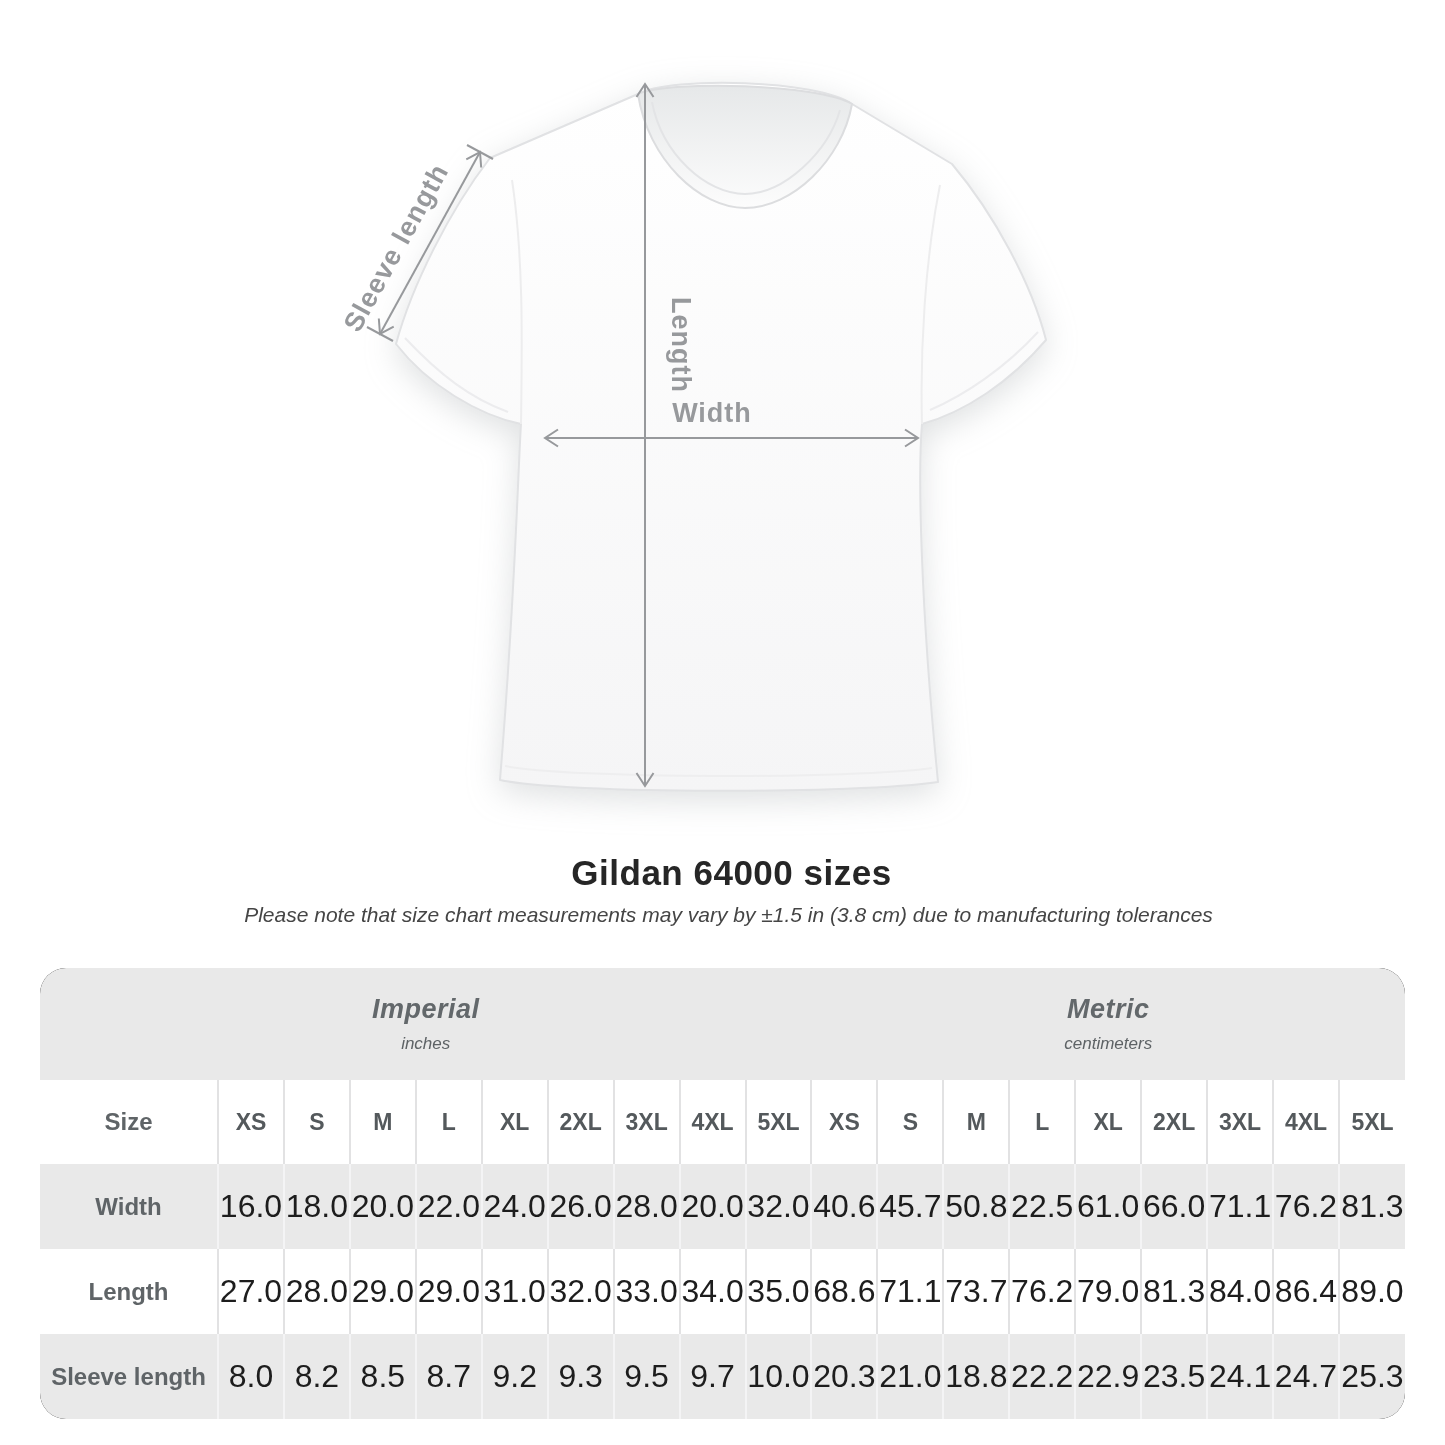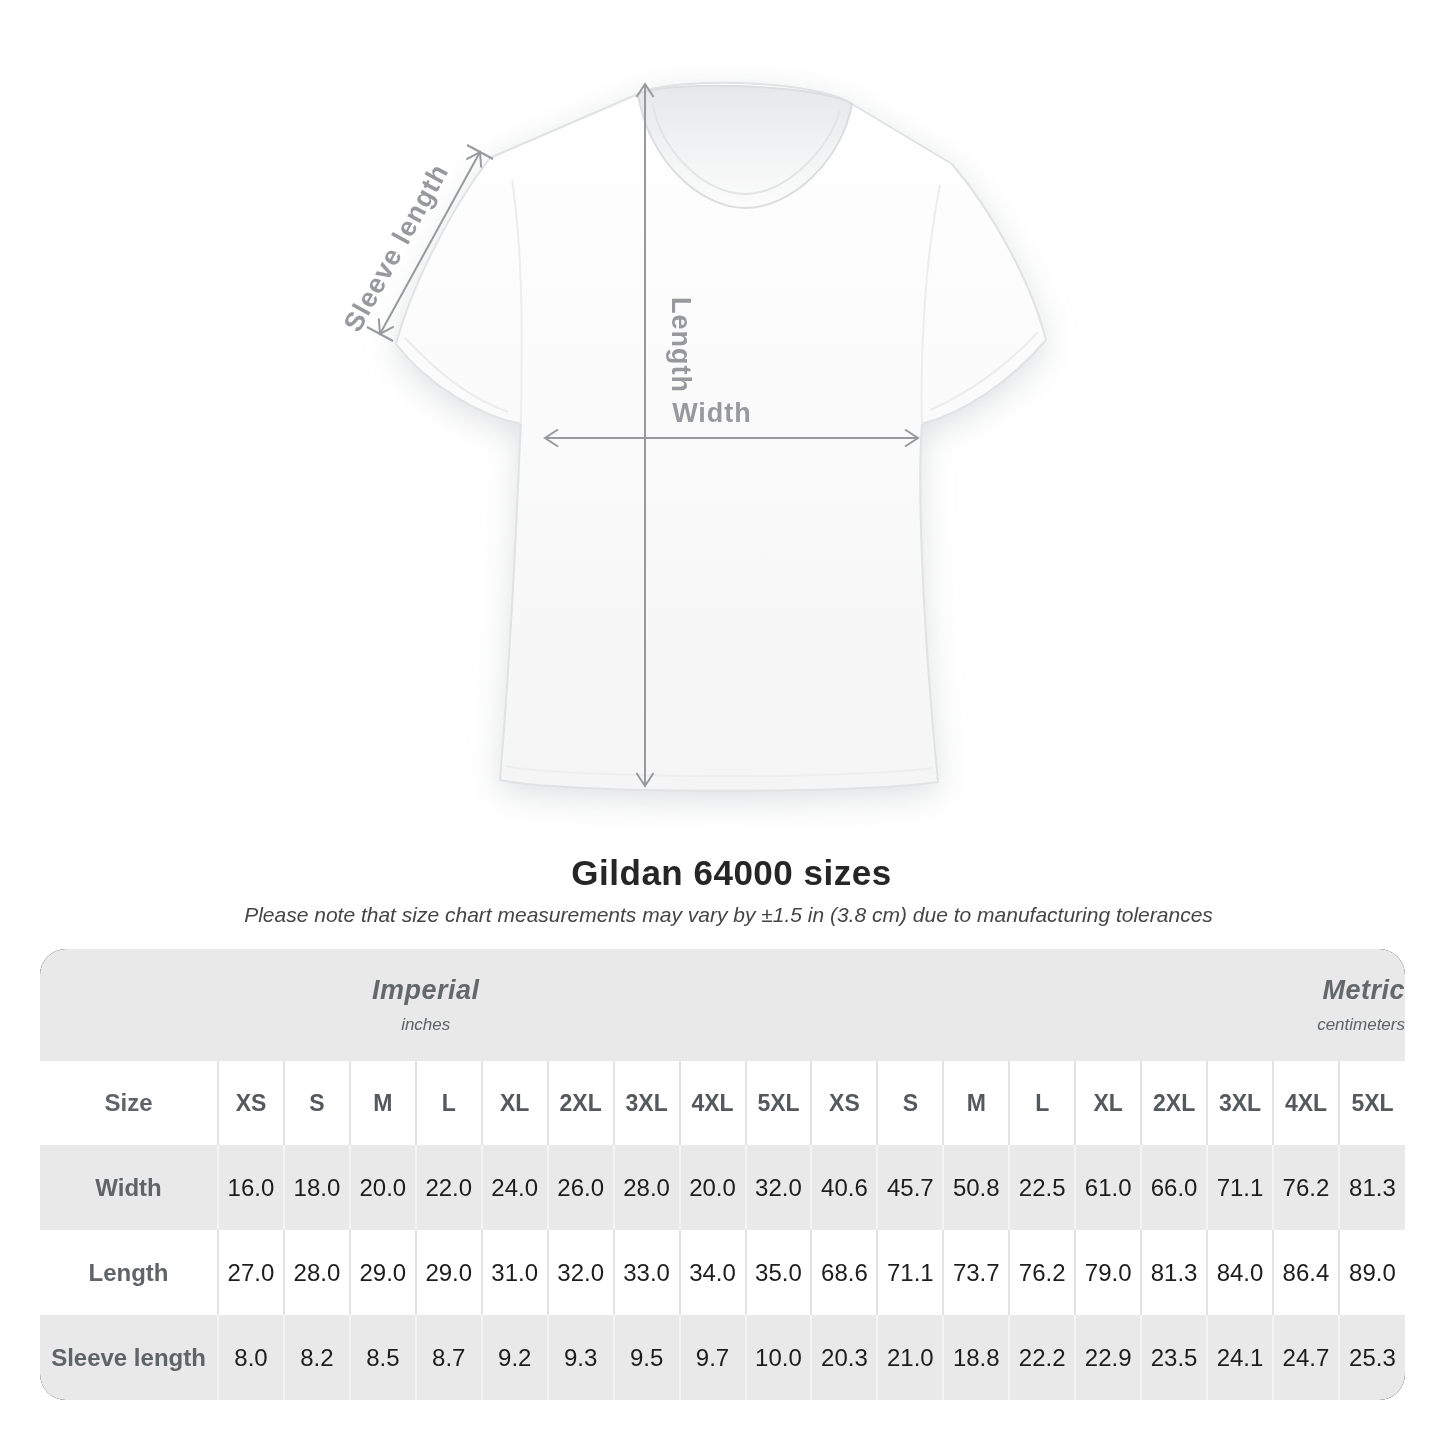--- a/index.html
+++ b/index.html
@@ -26,21 +26,21 @@
     text-align:center;font-size:35px;font-weight:bold;color:#262626;
     letter-spacing:0.5px;
   }
   p.note{
     margin:10px 0 0 12px;
     text-align:center;font-style:italic;font-size:21px;color:#454545;
   }
 
   
   .table-wrap{
-    margin:22px 40px 0 40px;
+    margin:41px 40px 0 40px;
     width:1365px;
     background:#000000;
     border-radius:26px;
     overflow:hidden;
   }
   table.sizes{
     width:100%;
     border-collapse:collapse;
     table-layout:fixed;
   }
@@ -62,27 +62,27 @@
   tr.hdr td, tr.hdr th{height:84px;}
   tr.datarow td, tr.datarow th{height:85px;}
 
   tr.hdr th, tr.datarow th{
     font-size:24px;font-weight:bold;color:#5f6467;
   }
   tr.hdr td{
     font-size:23px;font-weight:bold;color:#54595c;
   }
   tr.datarow td{
-    font-size:24px;font-weight:normal;color:#1d1d1d;
+    font-size:32px;font-weight:normal;color:#1d1d1d;
   }
 
   
   tr.r-white td{border-left:2px solid #e2e2e3;}
   tr.r-gray  td{border-left:2px solid #f4f4f5;}
-  tr.band td + td{border-left:none;text-align:right;}
+  tr.band td + td{border-left:none;}
   tr.band td{border-left:none;}
   td.msep{border-left-width:3px;}
 </style>
 </head>
 <body>
 
 <div class="page">
 
   <div class="diagram">
     <svg width="1445" height="845" viewBox="0 0 1445 845">

